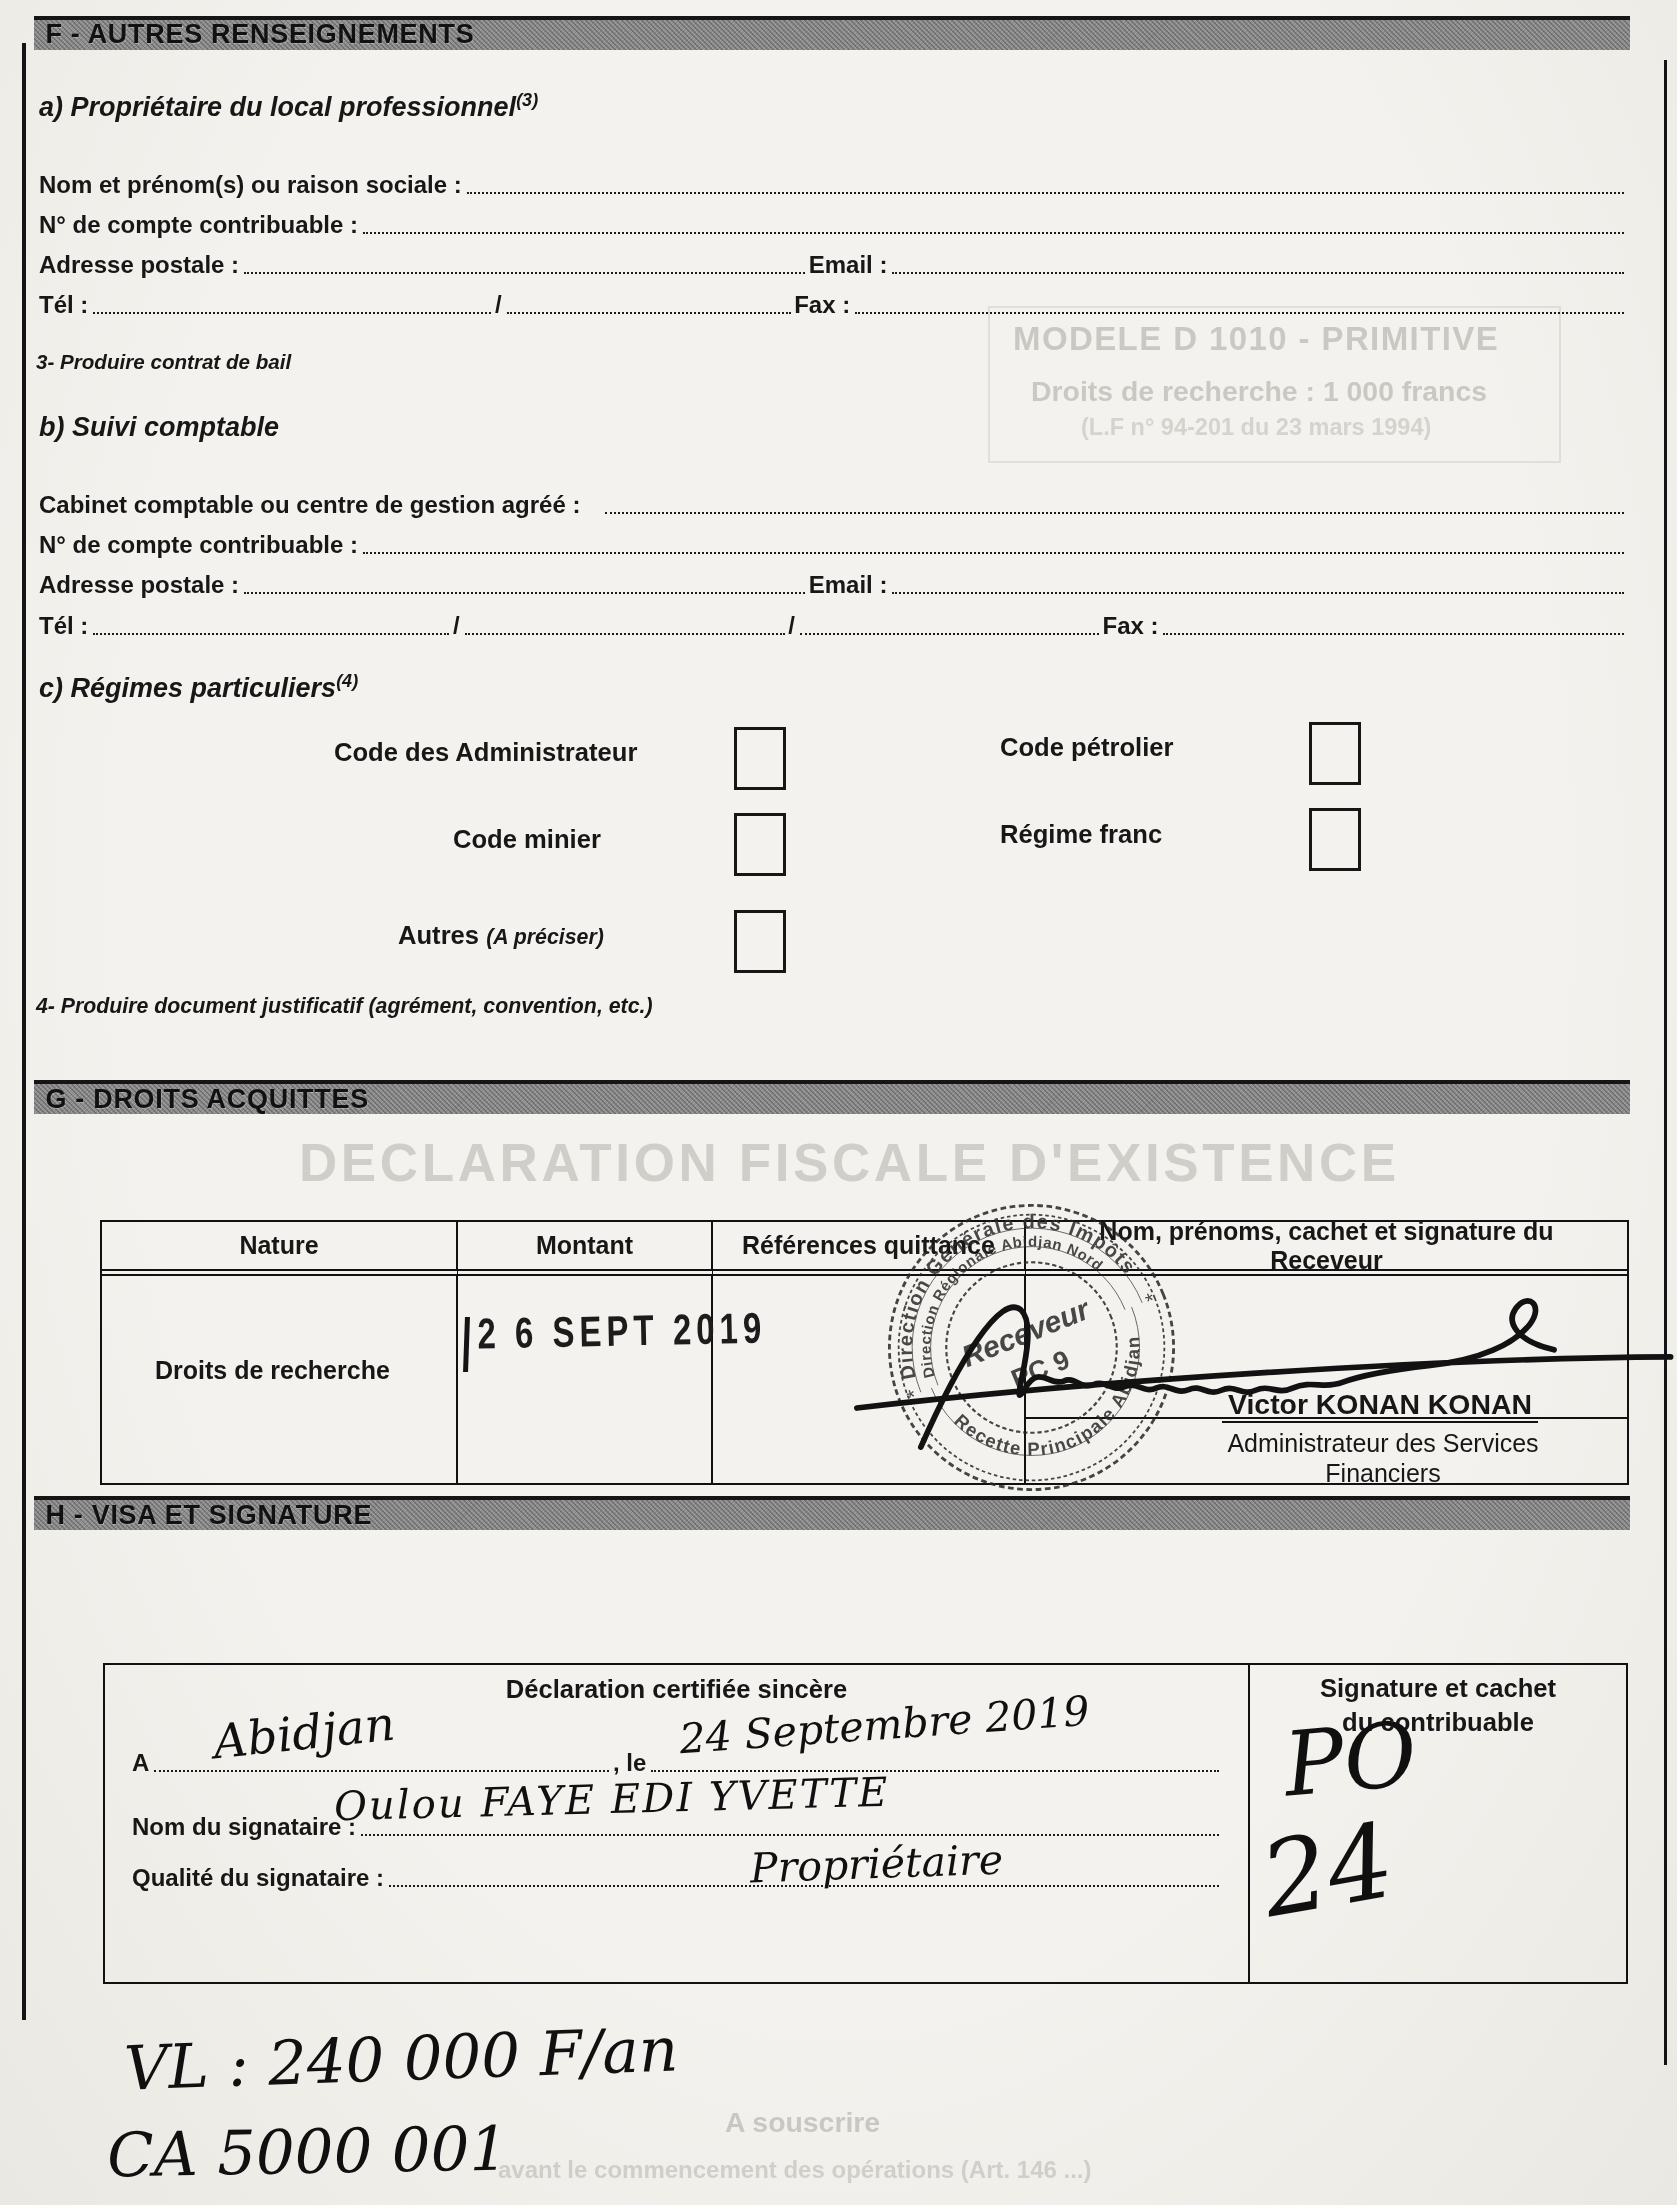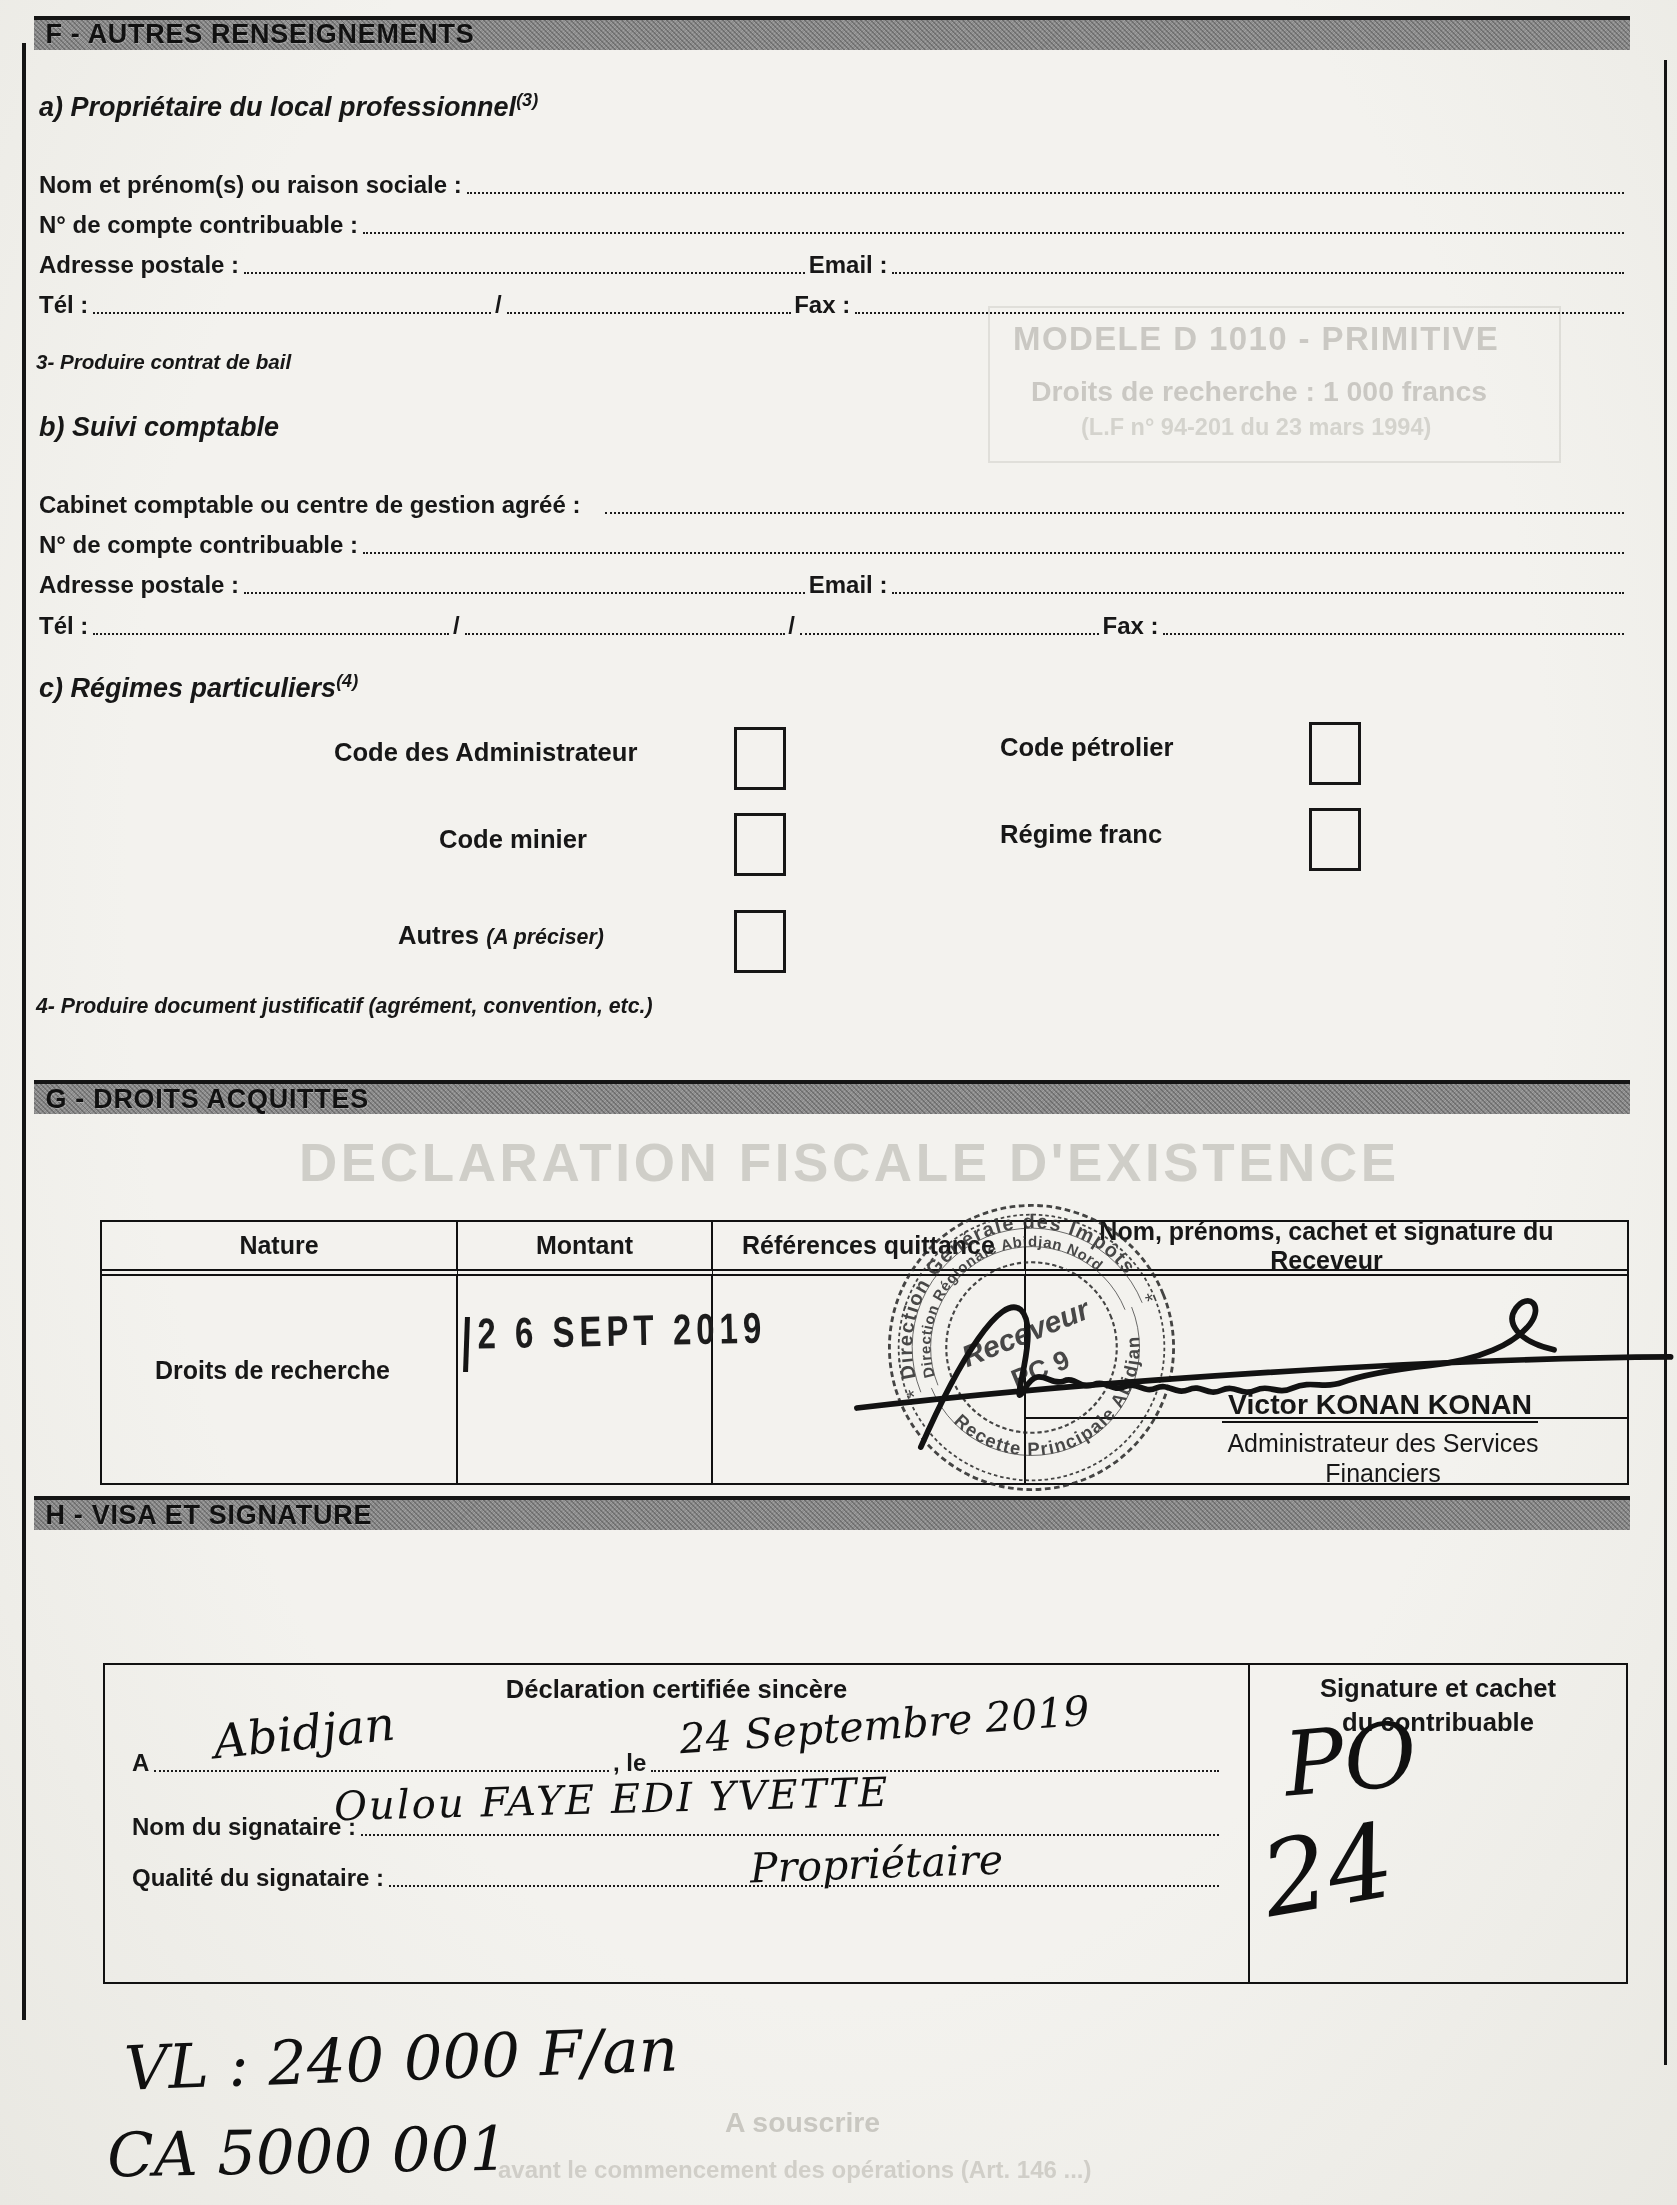--- a/index.html
+++ b/index.html
@@ -135,21 +135,21 @@
 
   <div class="sect-title" style="left:39px;top:671px;">
     <span>c) Régimes particuliers</span><span class="sup">(4)</span>
   </div>
 
   <div class="cb-label" style="left:334px;top:738px;">Code des Administrateur</div>
   <div class="cbox" style="left:734px;top:727px;"></div>
   <div class="cb-label" style="left:1000px;top:733px;">Code pétrolier</div>
   <div class="cbox" style="left:1309px;top:722px;"></div>
 
-  <div class="cb-label" style="left:439px;top:825px;">Code minier</div>
+  <div class="cb-label" style="left:453px;top:825px;">Code minier</div>
   <div class="cbox" style="left:734px;top:813px;"></div>
   <div class="cb-label" style="left:1000px;top:820px;">Régime franc</div>
   <div class="cbox" style="left:1309px;top:808px;"></div>
 
   <div class="cb-label" style="left:398px;top:921px;">
     <span>Autres</span>
     <span class="cb-note">(A préciser)</span>
   </div>
   <div class="cbox" style="left:734px;top:910px;"></div>
 

